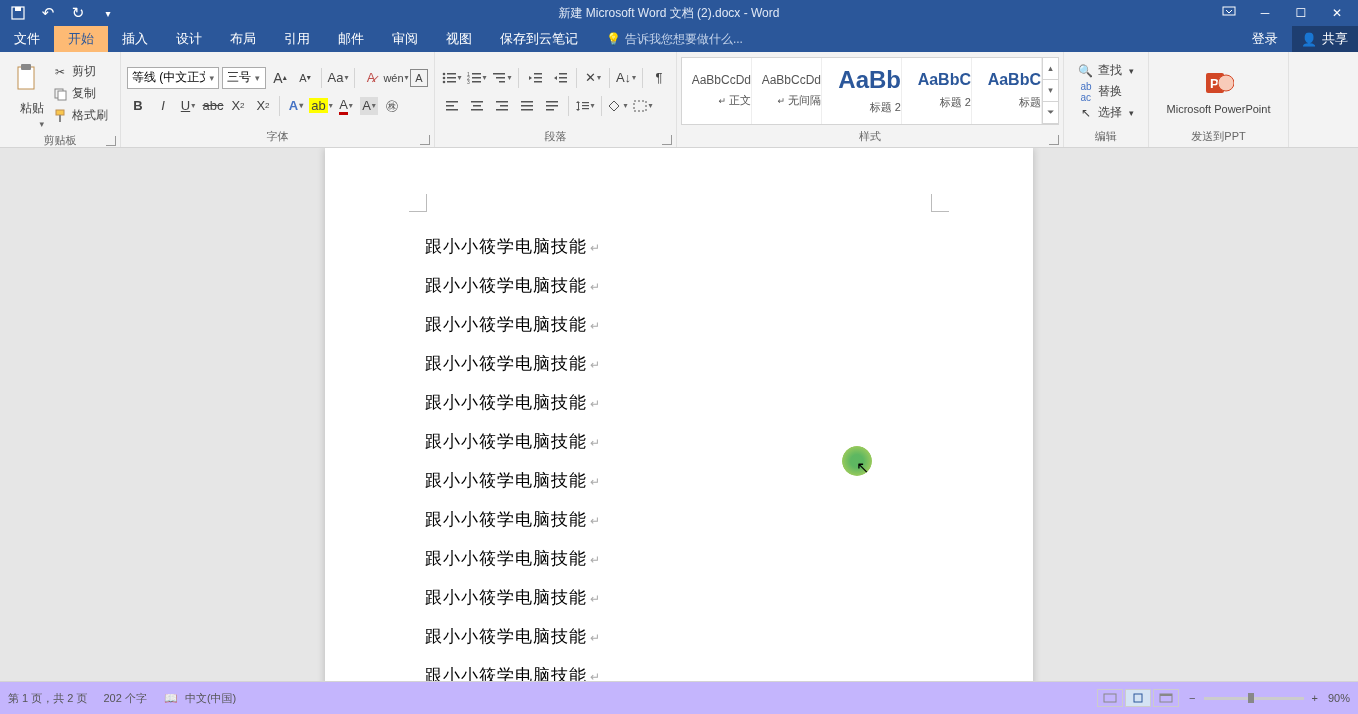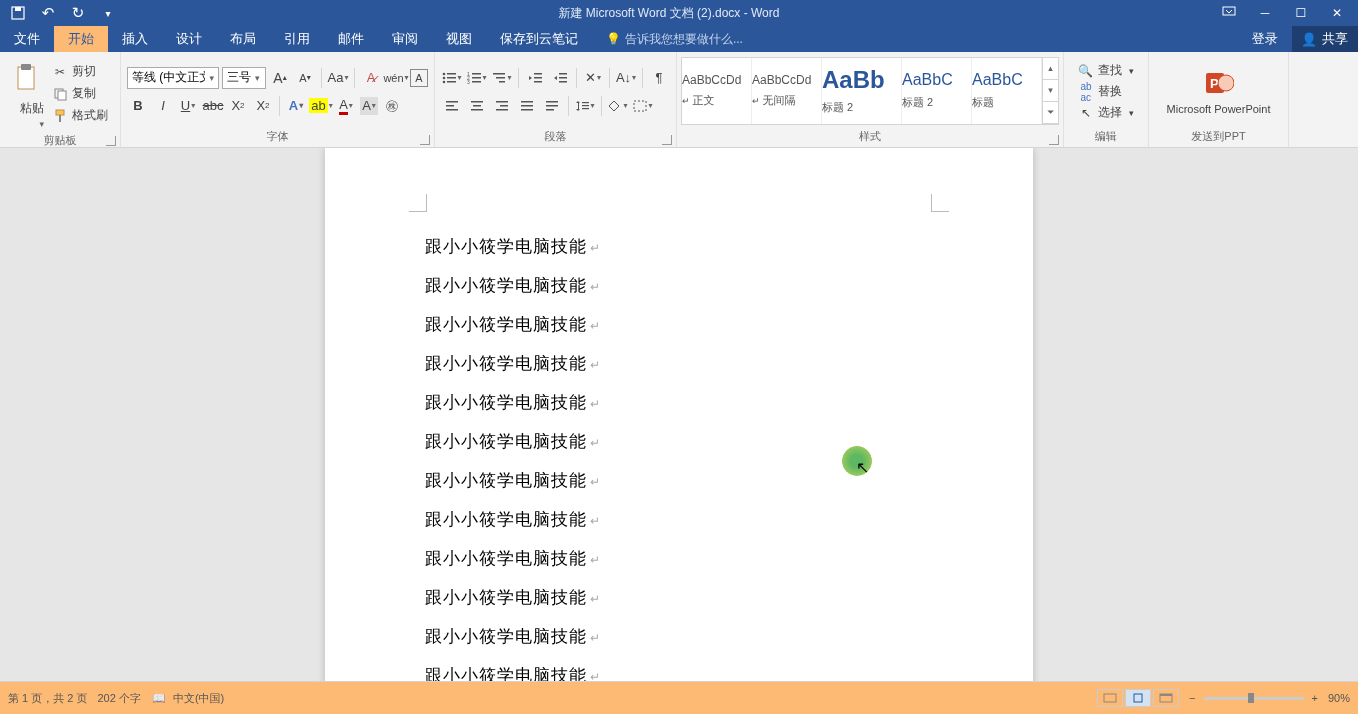--- a/index.html
+++ b/index.html
@@ -35,43 +35,43 @@
 .font-row { display: flex; align-items: center; gap: 3px; }
 .combo { height: 22px; border: 1px solid #ababab; background: #fff; display: flex; align-items: center; padding: 0 4px; font-size: 12px; }
 .combo .dd { margin-left: 4px; color: #666; font-size: 9px; }
 .btn { width: 22px; height: 22px; display: flex; align-items: center; justify-content: center; color: #444; font-size: 13px; }
 .btn.dd::after { content: "▾"; font-size: 8px; margin-left: 1px; color: #666; }
 .sep { width: 1px; height: 20px; background: #d4d4d4; margin: 0 2px; }
 
 .para-block { display: flex; flex-direction: column; gap: 6px; }
 
 .styles-gallery { display: flex; align-items: center; border: 1px solid #d4d4d4; background: #fff; height: 68px; }
-.style-item { width: 70px; height: 66px; border-right: 1px solid #eee; display: flex; flex-direction: column; align-items: flex-start; justify-content: center; gap: 6px; }
+.style-item { width: 70px; height: 66px; border-right: 1px solid #eee; display: flex; flex-direction: column; align-items: flex-end; justify-content: center; gap: 6px; }
 .style-item.wide { width: 80px; }
 .style-preview { font-size: 12px; color: #555; }
 .style-preview.big { font-size: 24px; font-weight: bold; color: #2b579a; }
-.style-preview.mid { font-size: 16px; color: #2b579a; }
+.style-preview.mid { font-size: 16px; color: #2b579a; font-weight: bold; }
 .style-name { font-size: 11px; color: #555; }
 .style-scroll { width: 16px; display: flex; flex-direction: column; border-left: 1px solid #d4d4d4; height: 66px; }
 .style-scroll div { flex: 1; display: flex; align-items: center; justify-content: center; font-size: 9px; color: #666; border-bottom: 1px solid #d4d4d4; }
 
 .edit-col { display: flex; flex-direction: column; gap: 2px; padding: 2px 6px; font-size: 12px; color: #444; }
 .edit-row { display: flex; align-items: center; gap: 4px; padding: 1px 2px; }
 
 .ppt-col { display: flex; flex-direction: column; align-items: center; justify-content: center; gap: 6px; padding: 4px 12px; }
 
 .doc-area { position: absolute; top: 148px; left: 0; right: 0; bottom: 20px; background: #e6e6e6; overflow: hidden; display: flex; justify-content: center; }
 .page { width: 708px; background: #ffffff; box-shadow: 0 0 8px rgba(0,0,0,0.2); margin-top: 0; position: relative; padding: 80px 100px 20px 100px; }
 .corner { position: absolute; width: 18px; height: 18px; border: 1px solid #bbb; }
 .corner.tl { top: 46px; left: 84px; border-right: none; border-bottom: none; transform: rotate(180deg);}
 .corner.tr { top: 46px; right: 84px; border-left: none; border-bottom: none; transform: rotate(180deg);}
 .doc-line { font-size: 17px; color: #000; line-height: 37px; letter-spacing: 1px; }
 .doc-line::after { content: "↵"; color: #aaa; font-size: 12px; margin-left: 3px; }
 
-.statusbar { position: absolute; bottom: 0; left: 0; right: 0; height: 20px; background: #fdba74; border-top: 1px solid #d4d4d4; display: flex; align-items: center; font-size: 11px; color: #555; padding: 16px 8px; }
+.statusbar { position: absolute; bottom: 0; left: 0; right: 0; height: 20px; background: #c4b5fd; border-top: 1px solid #d4d4d4; display: flex; align-items: center; font-size: 11px; color: #555; padding: 16px 8px; }
 .statusbar .fill { flex: 1; }
 .statusbar .view-btn { width: 26px; height: 18px; border: 1px solid #ccc; margin-left: 2px; display: flex; align-items: center; justify-content: center; }
 .zoom-slider { width: 100px; height: 3px; background: #ccc; margin: 0 8px; position: relative; }
 .zoom-slider::after { content: ""; position: absolute; width: 6px; height: 10px; background: #888; top: -4px; left: 44px; }
 
 .cursor-hl { position: absolute; width: 30px; height: 30px; border-radius: 50%; background: radial-gradient(circle,#4caf50 30%,#8bc34a 70%,transparent 72%); opacity: 0.9; }
 .cursor-arrow { position: absolute; font-size: 16px; color: #000; }
 
 svg { display: block; }
 </style>
@@ -430,21 +430,21 @@
         <div class="doc-line">跟小小筱学电脑技能</div>
         <div class="doc-line">跟小小筱学电脑技能</div>
       </div>
   </div>
   <div class="cursor-hl" style="left:842px;top:298px"></div>
   <div class="cursor-arrow" style="left:856px;top:310px">↖</div>
 </div>
 
 <div class="statusbar">
   <span>第 1 页，共 2 页</span>
-  <span style="margin:0 10px">202 个字</span>
+  <span style="margin:0 16px">202 个字</span>
   <span class="smicon">📖</span>
   <span style="margin-left:6px">中文(中国)</span>
   <span class="fill"></span>
   <span class="view-btn">
       <svg width="14" height="10">
         <rect x="1" y="1" width="12" height="8" fill="none" stroke="#888"></rect>
       </svg>
     </span>
   <span class="view-btn" style="background:#d4e3f4">
       <svg width="14" height="10">

